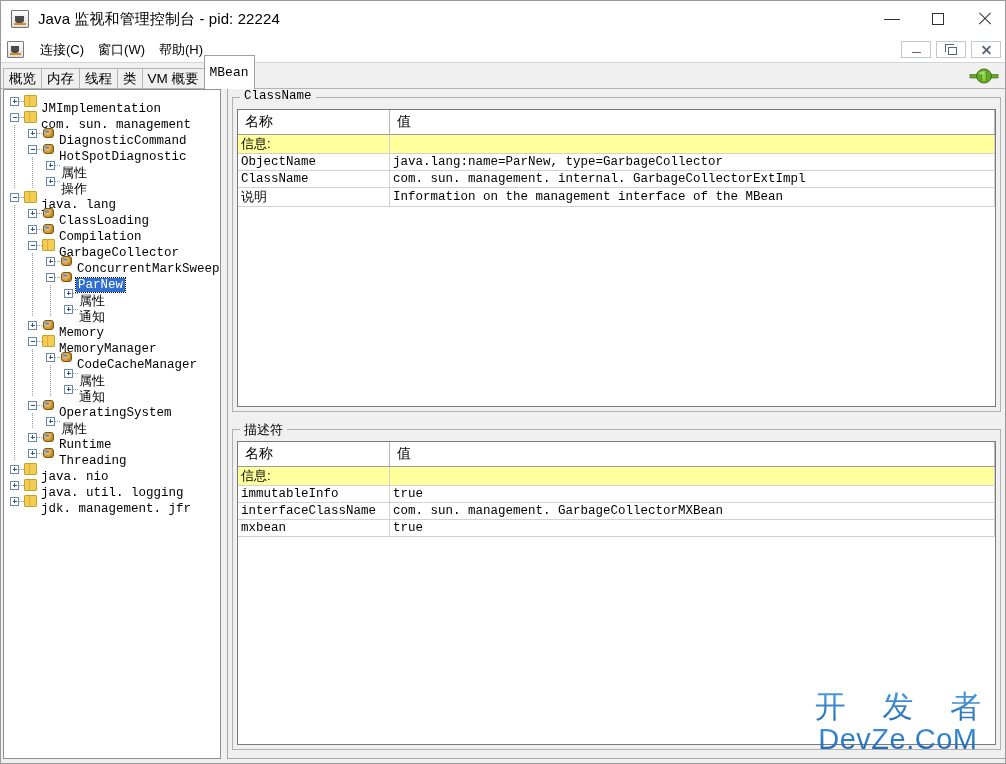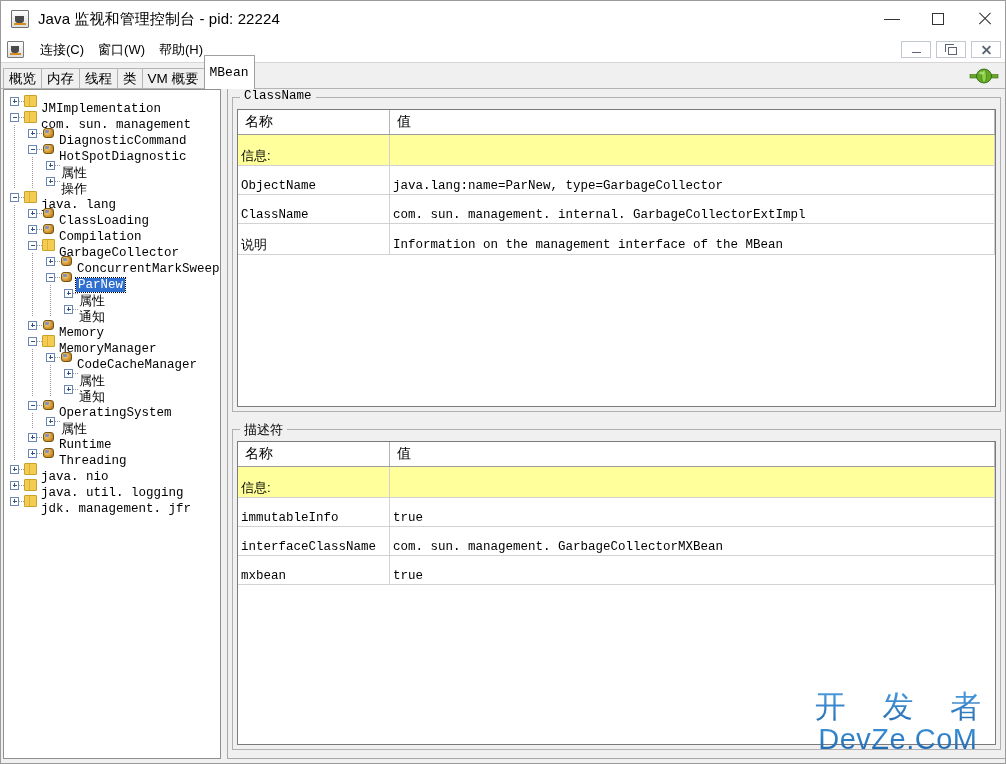--- a/index.html
+++ b/index.html
@@ -340,21 +340,21 @@
     font-weight: normal;
     font-family: "Liberation Sans", sans-serif;
     font-size: 14px;
     padding: 0 0 0 7px;
     color: #000;
   }
   table.grid td {
     height: 16px;
     border-right: 1px solid #d2d2d2;
     border-bottom: 1px solid #d2d2d2;
-    padding: 12px 0 0 3px;
+    padding: 0 0 0 3px;
     color: #000;
     overflow: hidden;
     white-space: nowrap;
     vertical-align: middle;
   }
   table.grid td.cjk { font-family: "Liberation Sans", sans-serif; font-size: 13px; }
   table.grid tr.info td { background: #ffff9c; }
   .col-name { width: 144px; }
 
   

